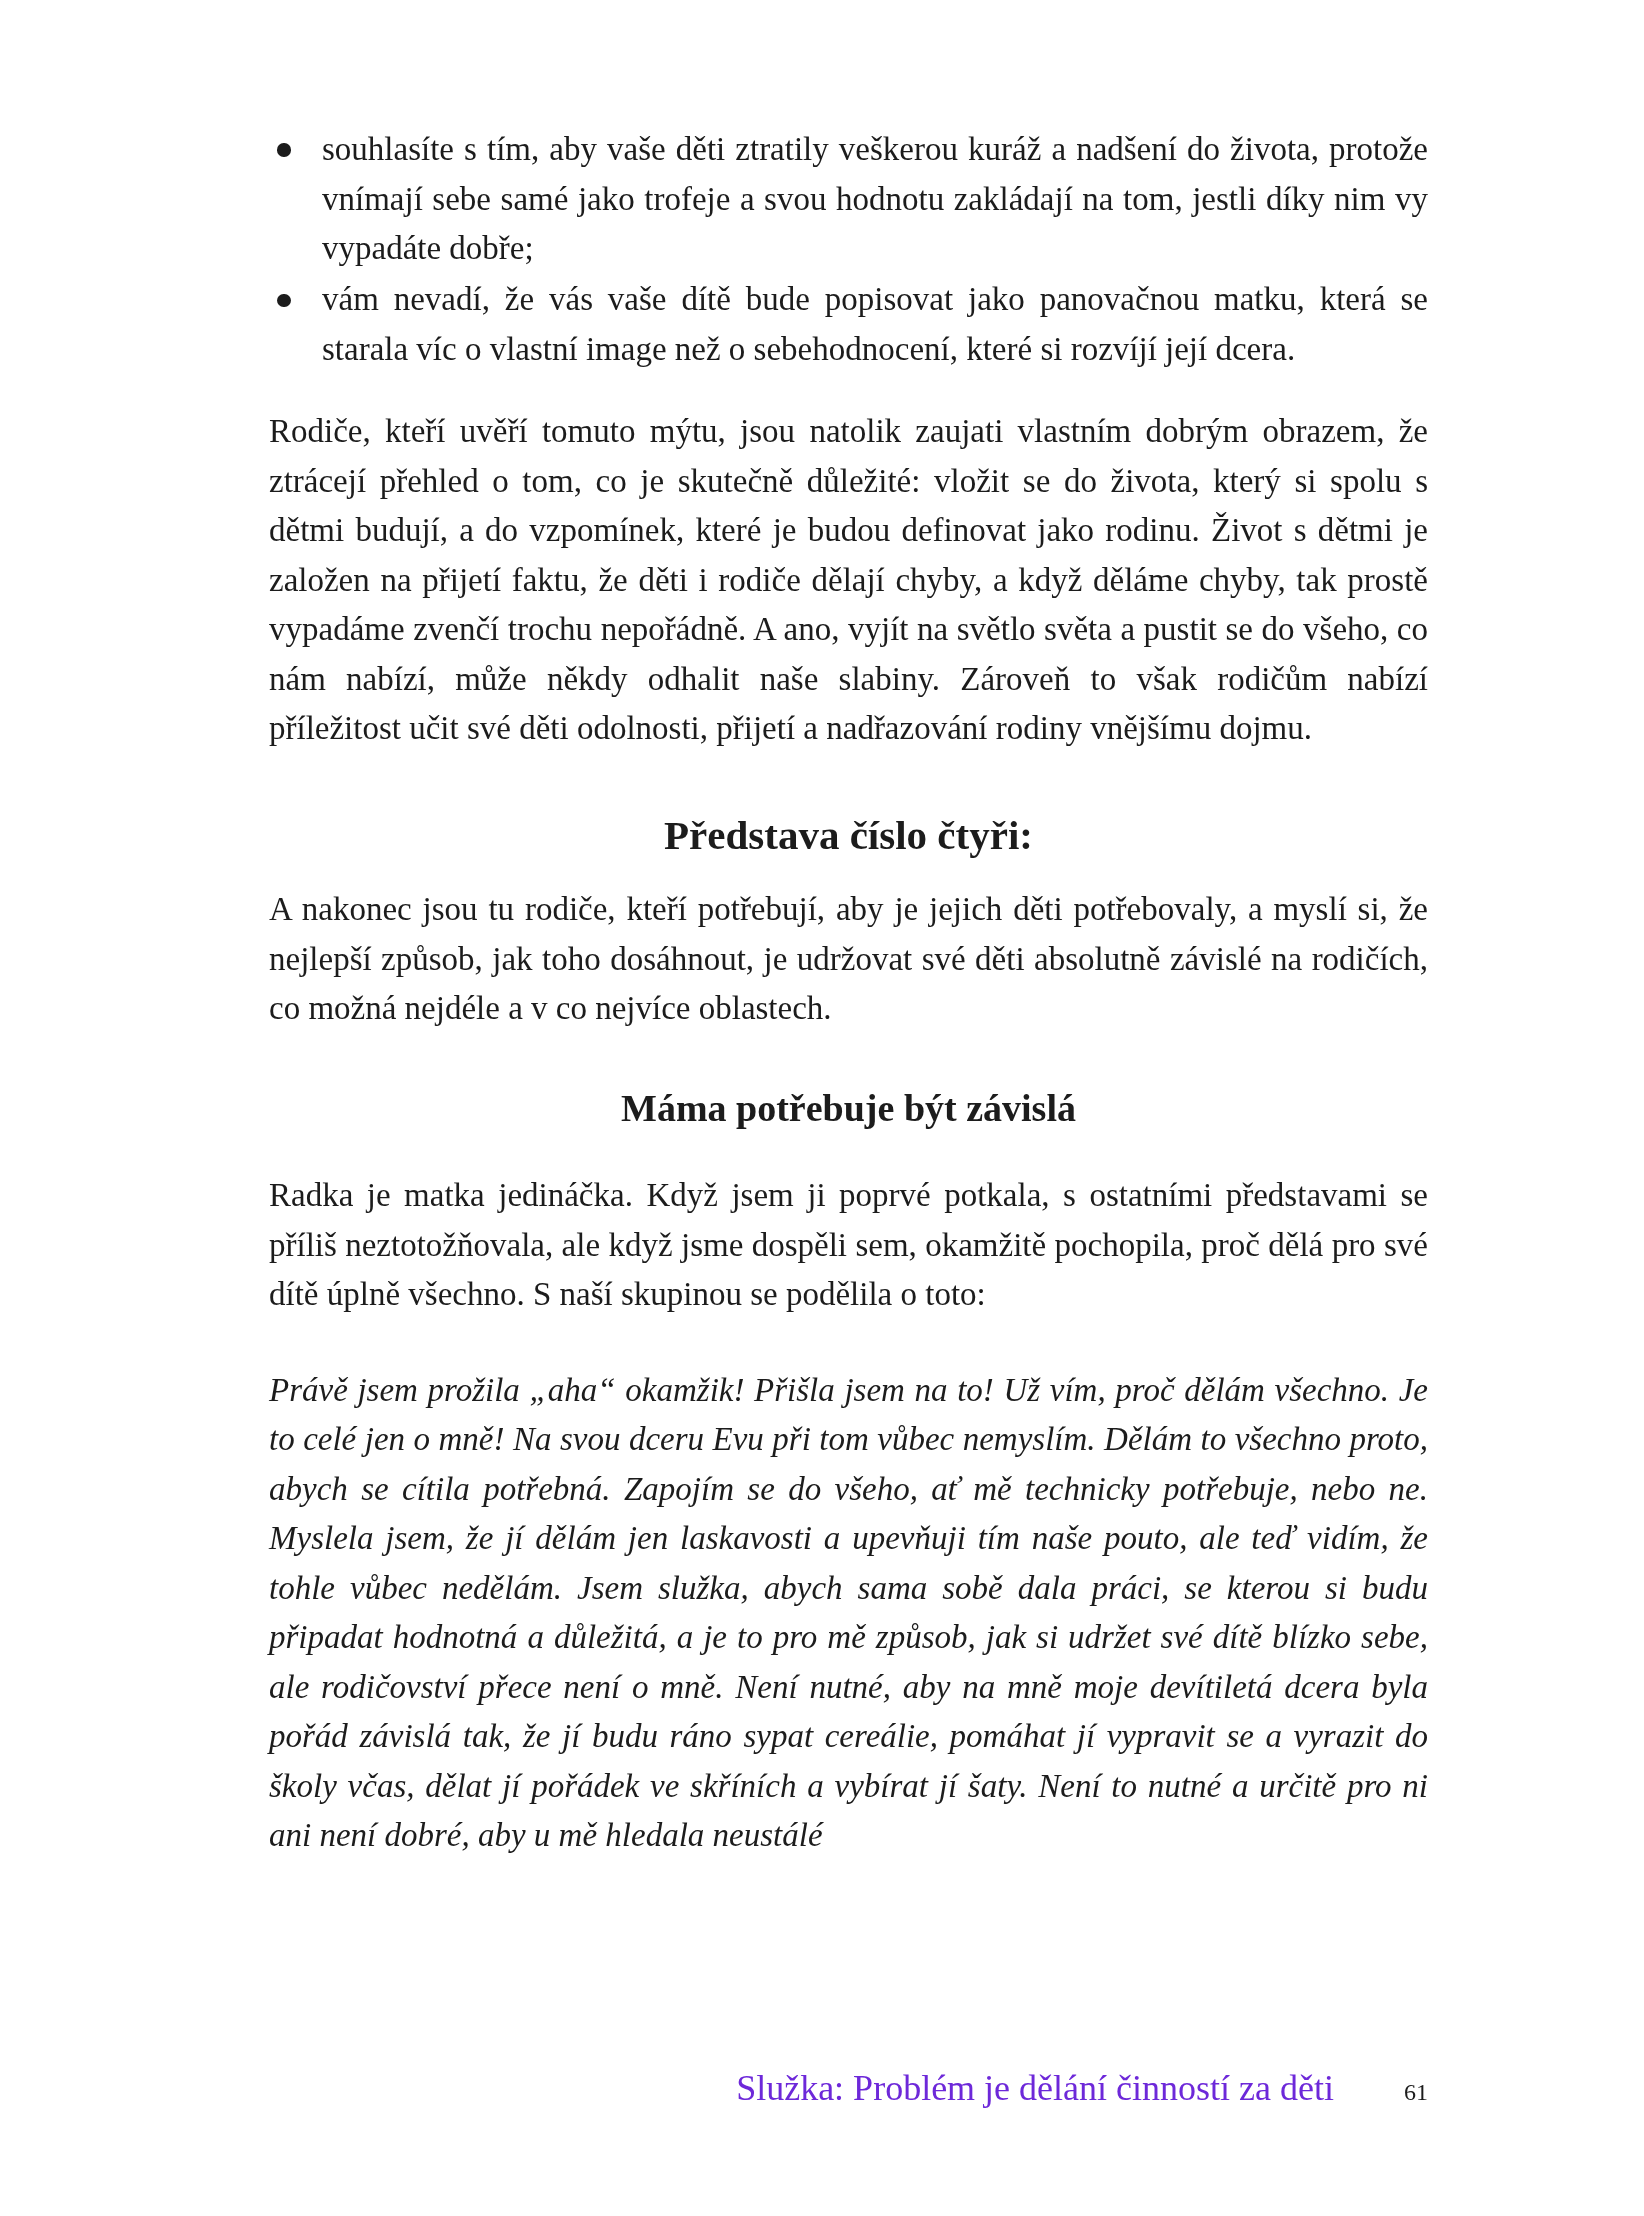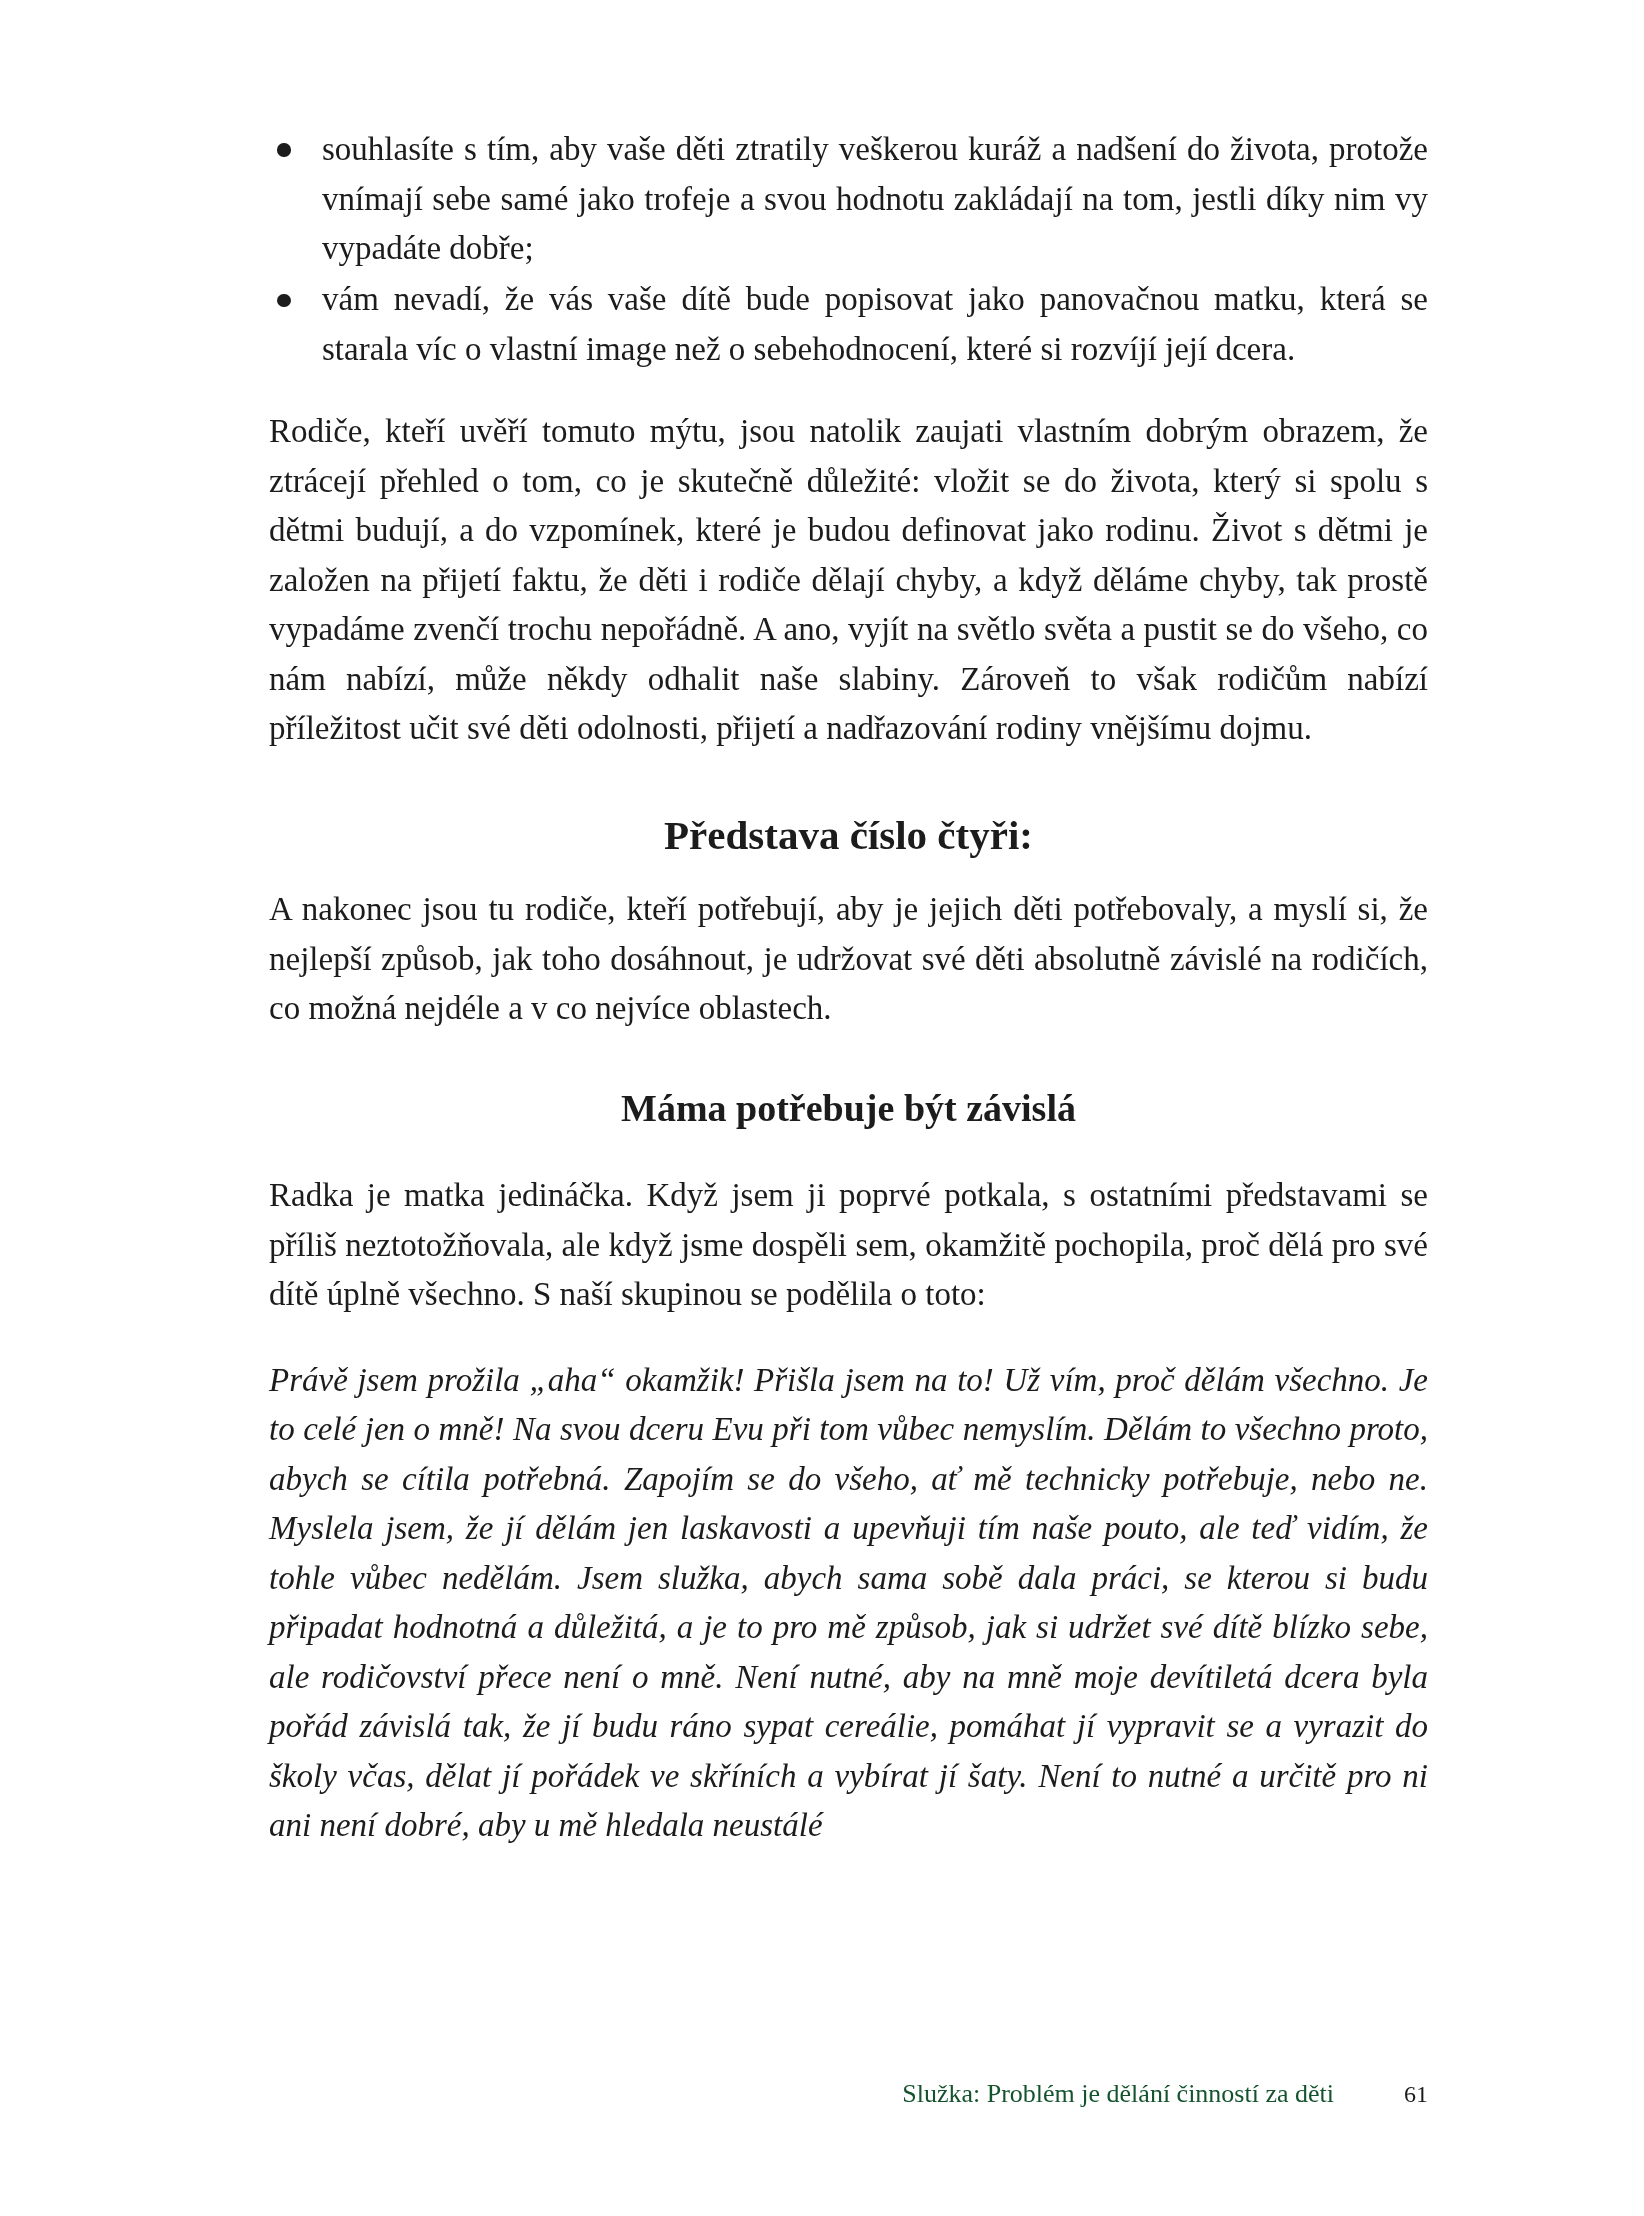--- a/index.html
+++ b/index.html
@@ -71,38 +71,38 @@
       margin: 50px 0 38px 0;
       font-size: 38px;
       line-height: 1.3;
       font-weight: bold;
       text-align: center;
     }
     .para-radka {
       margin-top: 0;
     }
     .quote {
-      margin-top: 36px;
+      margin-top: 46px;
       font-size: 33px;
       line-height: 1.5;
       font-style: italic;
       text-align: justify;
     }
     .footer {
       position: absolute;
       right: 145px;
       bottom: 107px;
       display: flex;
       align-items: baseline;
       gap: 70px;
       white-space: nowrap;
     }
     .footer-title {
-      font-size: 26px;
-      color: #14532d;
+      font-size: 36px;
+      color: #6d28d9;
     }
     .page-number {
       font-size: 24px;
       color: #1c1c1c;
     }
   </style>
 </head>
 <body>
 
 <div class="page">

